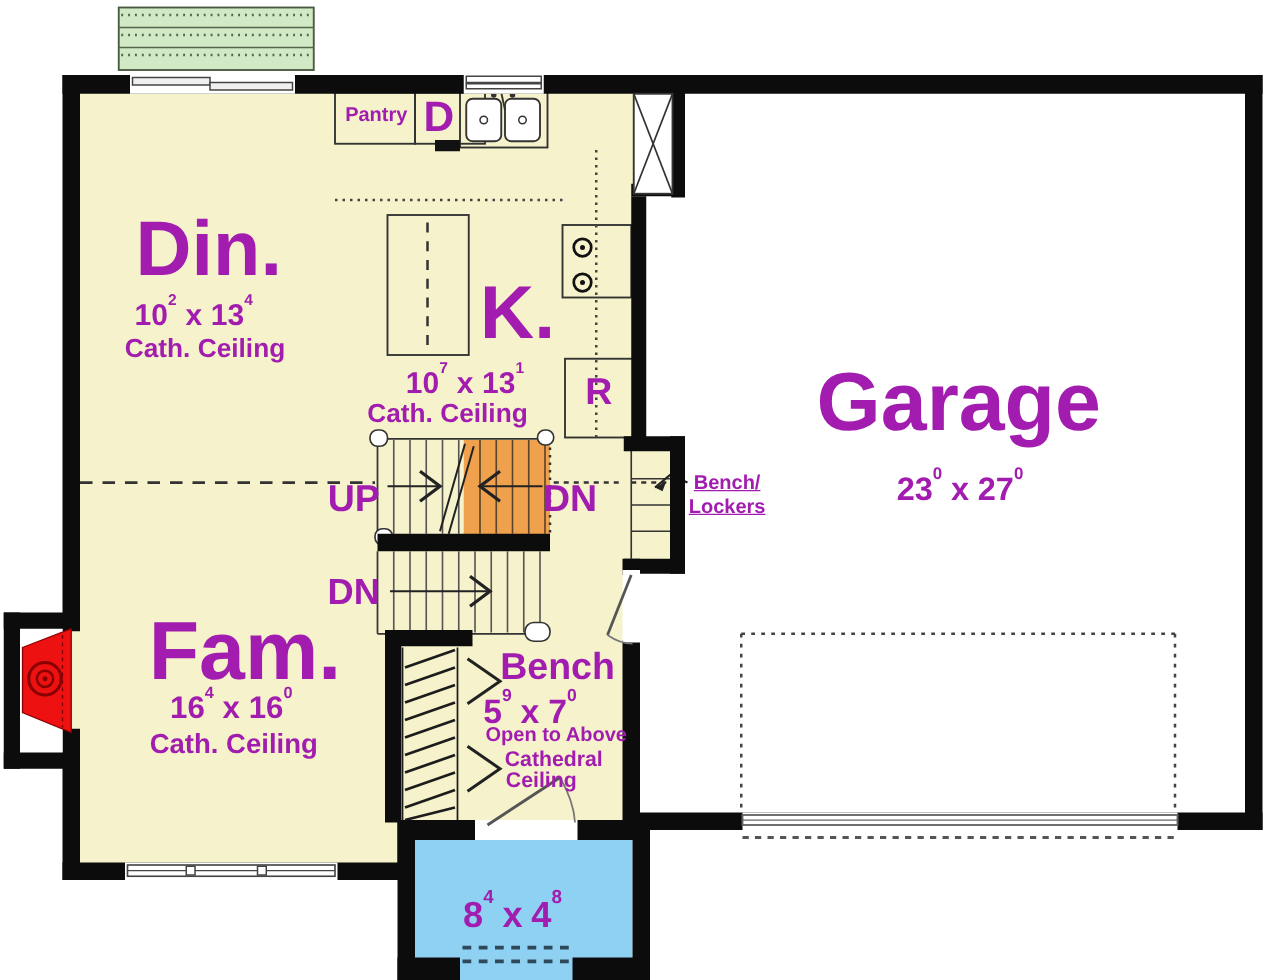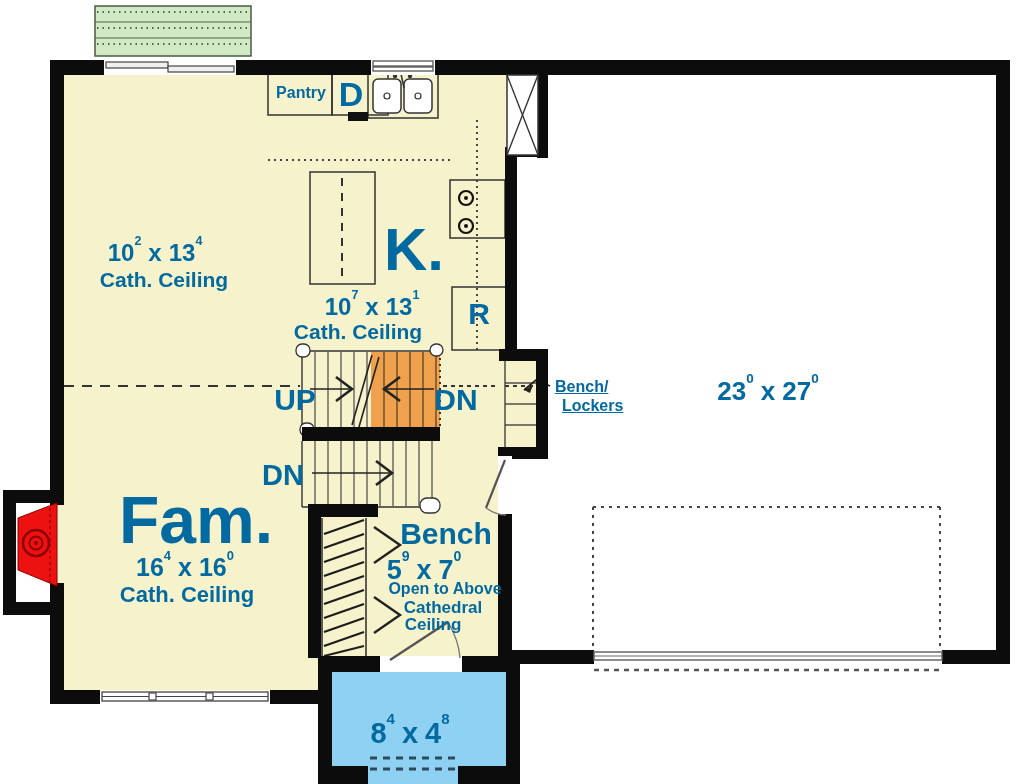--- a/index.html
+++ b/index.html
@@ -1,19 +1,19 @@
 <!DOCTYPE html>
 <html><head>
 <meta charset="utf-8">
 <style>
   html,body{margin:0;padding:0;background:#fff;}
   #plan{position:relative;width:1024px;height:784px;background:#fff;overflow:hidden;
         font-family:"Liberation Sans",sans-serif;}
   #plan svg{position:absolute;left:0;top:0;}
-  .lbl{position:absolute;transform:translate(-50%,-50%);font-weight:bold;color:#0369a1;
+  .lbl{position:absolute;transform:translate(-50%,-50%);font-weight:bold;color:#a21caf;
        white-space:nowrap;line-height:1;letter-spacing:0;}
   .lbl.tl{transform:none;text-decoration:underline;}
   sup.d{font-size:.52em;position:relative;top:-.55em;font-weight:bold;}
   .sep{margin:0 7px;}
 </style>
 </head>
 <body>
 
 <div id="plan">
 <svg width="1024" height="784" viewBox="0 0 1024 784">
@@ -236,42 +236,44 @@
     <rect x="3" y="490" width="13" height="125" fill="#0c0c0c"></rect>
     <rect x="3" y="602" width="61" height="13" fill="#0c0c0c"></rect>
     <polygon points="18,518 57,503 57,586 18,570" fill="#ee1111" stroke="#8a0000" stroke-width="1"></polygon>
     <line x1="50" y1="508" x2="50" y2="582" stroke="#7a0000" stroke-width="1" stroke-dasharray="3,3"></line>
     <circle cx="36" cy="543" r="13" fill="none" stroke="#8a0000" stroke-width="2.5"></circle>
     <circle cx="36" cy="543" r="6.5" fill="none" stroke="#8a0000" stroke-width="2"></circle>
     <circle cx="36" cy="543" r="2" fill="#8a0000"></circle>
   </g>
 </svg>
 
+  <div class="lbl" style="left:167px;top:200px;font-size:62px;">Din.</div>
   <div class="lbl" style="left:155px;top:253px;font-size:24px;">
     <span>10</span><sup class="d">2</sup><span class="sep">x</span><span>13</span><sup class="d">4</sup>
   </div>
   <div class="lbl" style="left:164px;top:279px;font-size:21px;">Cath. Ceiling</div>
 
   <div class="lbl" style="left:414px;top:250px;font-size:60px;">K.</div>
   <div class="lbl" style="left:372px;top:307px;font-size:24px;">
     <span>10</span><sup class="d">7</sup><span class="sep">x</span><span>13</span><sup class="d">1</sup>
   </div>
   <div class="lbl" style="left:358px;top:331px;font-size:21px;">Cath. Ceiling</div>
 
   <div class="lbl" style="left:301px;top:93px;font-size:16px;">Pantry</div>
   <div class="lbl" style="left:351px;top:94px;font-size:34px;">D</div>
   <div class="lbl" style="left:479px;top:314px;font-size:30px;">R</div>
 
-  <div class="lbl" style="left:283px;top:400px;font-size:30px;margin-left:12px;">UP</div>
+  <div class="lbl" style="left:283px;top:400px;font-size:30px;">UP</div>
   <div class="lbl" style="left:456px;top:400px;font-size:30px;">DN</div>
   <div class="lbl" style="left:283px;top:475px;font-size:29px;">DN</div>
 
   <div class="lbl tl" style="left:555px;top:379px;font-size:16px;">Bench/</div>
-  <div class="lbl tl" style="left:551px;top:398px;font-size:16px;margin-left:11px;">Lockers</div>
-
+  <div class="lbl tl" style="left:551px;top:398px;font-size:16px;">Lockers</div>
+
+  <div class="lbl" style="left:767px;top:321px;font-size:66px;">Garage</div>
   <div class="lbl" style="left:768px;top:391px;font-size:26px;">
     <span>23</span><sup class="d">0</sup><span class="sep">x</span><span>27</span><sup class="d">0</sup>
   </div>
 
   <div class="lbl" style="left:196px;top:520px;font-size:66px;text-align:center;">Fam.</div>
   <div class="lbl" style="left:185px;top:567px;font-size:25px;">
     <span>16</span><sup class="d">4</sup><span class="sep">x</span><span>16</span><sup class="d">0</sup>
   </div>
   <div class="lbl" style="left:187px;top:595px;font-size:22px;">Cath. Ceiling</div>
 

